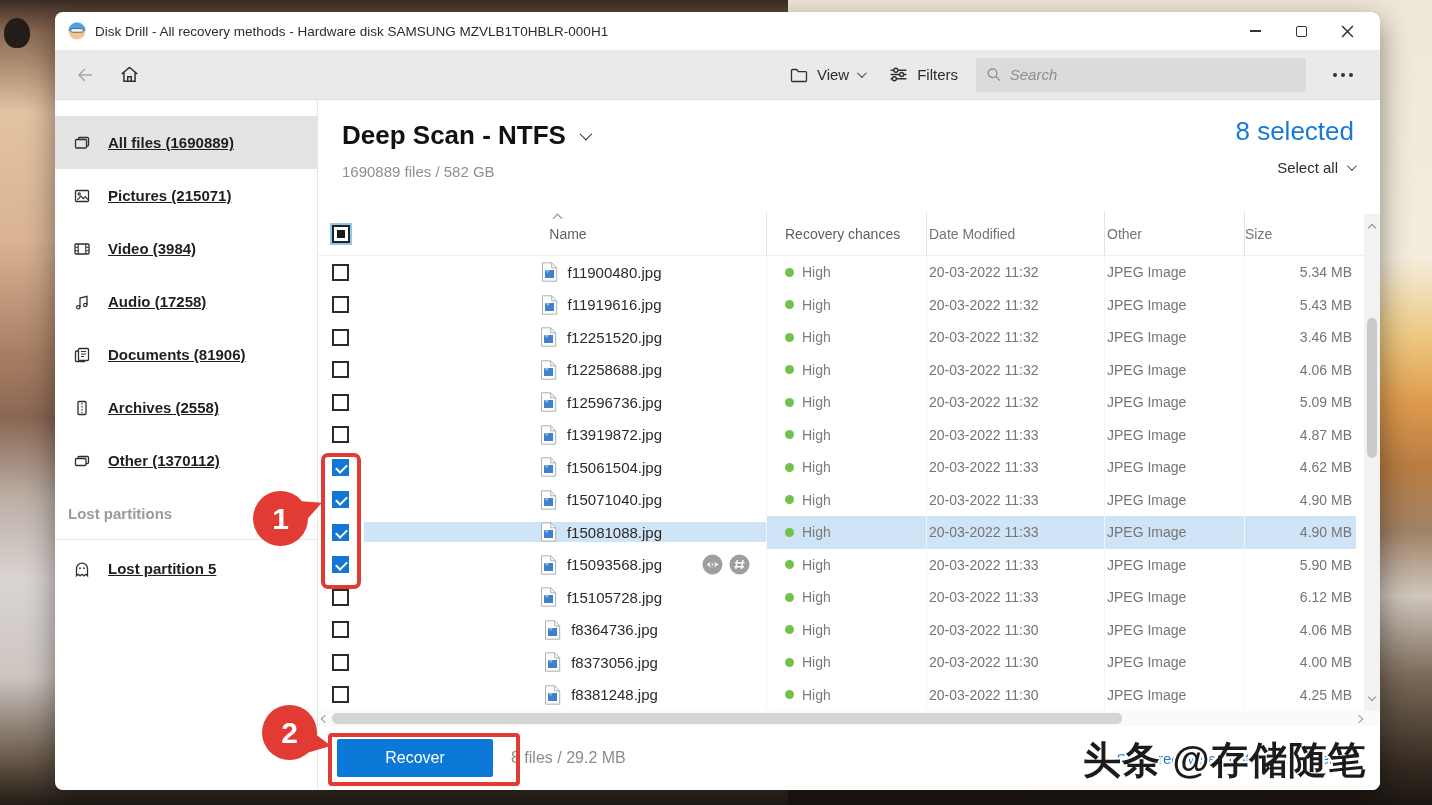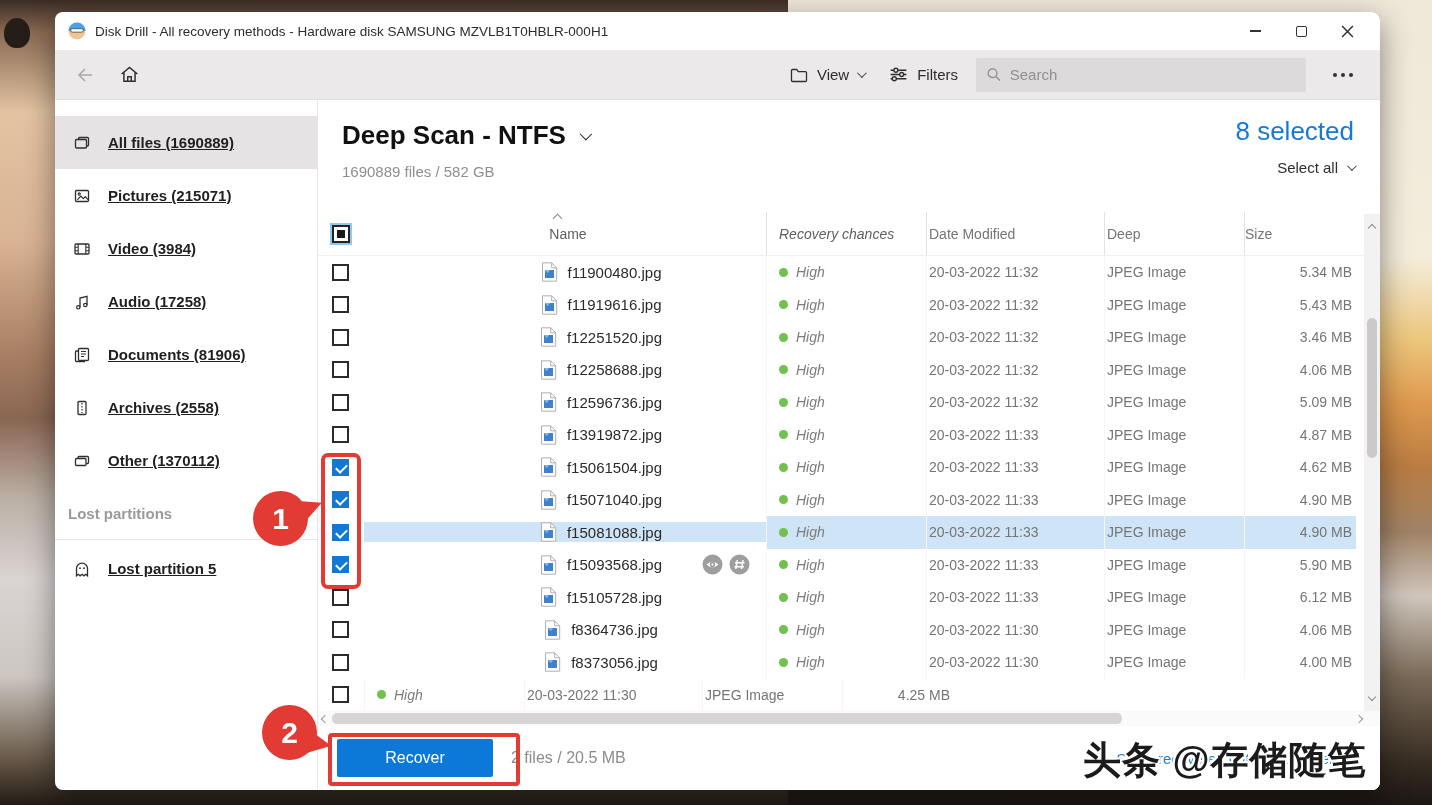--- a/index.html
+++ b/index.html
@@ -25,21 +25,21 @@
   .win-controls { margin-left:auto; display:flex; }
   .win-btn { width:46px; height:34px; display:flex; align-items:center; justify-content:center; }
   .min-glyph { width:11px; height:2px; background:#333; }
   .max-glyph { width:11px; height:11px; border:1.4px solid #333; border-radius:2px; }
 
   .toolbar { height:50px; background:#ebe9e9; display:flex; align-items:center; padding:0 14px 0 8px; border-bottom:1px solid #e0dede; }
   .tool-btn { display:flex; align-items:center; gap:8px; padding:0 12px; height:36px; color:#2d2d2d; font-size:15px; }
   .chev { width:7px; height:7px; border-right:1.6px solid #444; border-bottom:1.6px solid #444; transform:rotate(45deg) translateY(-2px); display:inline-block; }
   .toolbar-right { margin-left:auto; display:flex; align-items:center; }
   .search-box { width:330px; height:34px; background:#dcdada; border-radius:2px; display:flex; align-items:center; padding:0 10px; margin:0 14px 0 6px; }
-  .search-box input { border:none; outline:none; background:transparent; font-size:15px; color:#444; width:100%; margin-left:8px; font-family:inherit; }
+  .search-box input { border:none; outline:none; background:transparent; font-size:15px; color:#444; width:100%; margin-left:8px; font-family:inherit;font-style:italic; }
   .search-box input::placeholder { color:#8f8f8f; }
 
   .content { display:flex; height:690px; }
 
   
   .sidebar { width:263px; background:#fff; border-right:1px solid #e7e7e7; padding-top:16px; flex:none; }
   .side-item { height:53px; display:flex; align-items:center; padding-left:17px; gap:16px; cursor:default; }
   .side-item .lbl { font-size:15px; font-weight:bold; color:#1f1f1f;text-decoration:underline; }
   .side-item.selected { background:#e5e3e3; }
   .side-section { height:52px; display:flex; align-items:center; padding-left:13px; }
@@ -55,21 +55,21 @@
   .scan-sub { margin-top:12px; font-size:15px; color:#8f8f8f; }
   .sel-block { position:absolute; right:26px; top:16px; text-align:right; }
   .sel-count { font-size:26px; color:#1579d7; }
   .sel-all { margin-top:12px; font-size:15px; color:#2d2d2d; display:flex; justify-content:flex-end; align-items:center; gap:9px; }
 
   .theader { height:44px; display:flex; align-items:center; font-size:14px; color:#5f5f5f; position:relative; border-bottom:1px solid #f0f0f0; }
   .cell { flex:none; }
   .c-check { width:46px; padding-left:14px; display:flex; align-items:center; }
   .c-name { width:402px; position:relative; display:flex; align-items:center;justify-content:center; }
   .theader .c-name { padding-left:6px; align-self:stretch; }
-  .c-rec { width:160px; padding-left:12px; display:flex; align-items:center; gap:8px;font-style:italic; }
+  .c-rec { width:160px; padding-left:18px; display:flex; align-items:center; gap:8px; }
   .c-date { width:178px; padding-left:2px; }
   .c-type { width:140px; padding-left:2px; }
   .c-size { width:112px; text-align:right; padding-right:4px; }
   .theader .c-rec,.theader .c-date,.theader .c-type,.theader .c-size { border-left:1px solid #e3e3e3; align-self:stretch; display:flex; align-items:center; }
   .sort-caret { position:absolute; left:190px; top:3px; width:7px; height:7px; border-left:1.4px solid #8a8a8a; border-top:1.4px solid #8a8a8a; transform:rotate(45deg); }
 
   .hcheck { width:18px; height:18px; border:2px solid #222; background:#fff; box-shadow:0 0 0 2px #8ec7f0; display:flex; align-items:center; justify-content:center; }
   .hcheck::after { content:""; width:8px; height:8px; background:#1a1a1a; }
 
   .tbody { height:455px; overflow:hidden; }
@@ -294,21 +294,21 @@
           <span>Name</span>
           <span class="sort-caret"></span>
         </div>
         <div class="cell c-rec">
             <span>Recovery chances</span>
           </div>
         <div class="cell c-date">
             <span>Date Modified</span>
           </div>
         <div class="cell c-type">
-            <span>Deep</span>
+            <span>Other</span>
           </div>
         <div class="cell c-size">
             <span>Size</span>
           </div>
       </div>
 
       <div class="tbody">
           <div class="trow">
     <div class="cell c-check">
               <span class="checkbox"></span>
@@ -603,41 +603,51 @@
       <span class="rec-label">High</span>
     </div>
     <div class="cell c-date">20-03-2022 11:30</div>
     <div class="cell c-type">JPEG Image</div>
     <div class="cell c-size">4.00 MB</div>
   </div>
           <div class="trow">
     <div class="cell c-check">
               <span class="checkbox"></span>
             </div>
+    <div class="cell c-name">
+      <svg width="17" height="20" viewBox="0 0 17 20">
+        <path d="M1.5 .8 h9.2 l5 5 v13.4 H1.5 z" fill="#fdfdfd" stroke="#b0b0b0"></path>
+        <path d="M10.7 .8 v5 h5" fill="none" stroke="#b0b0b0"></path>
+        <path d="M4 8 h9 v8 H4 z" fill="#3f80cf"></path>
+        <path d="M4 8 h5 l-2.2 3.2 z" fill="#85b6e8"></path>
+      </svg>
+      <span class="fname">f8381248.jpg</span>
+      <span class="badges"></span>
+    </div>
     <div class="cell c-rec">
       <span class="dot"></span>
       <span class="rec-label">High</span>
     </div>
     <div class="cell c-date">20-03-2022 11:30</div>
     <div class="cell c-type">JPEG Image</div>
     <div class="cell c-size">4.25 MB</div>
   </div>
         </div>
 
       <div class="hscroll">
         <span class="hs-glyph hs-left"></span>
         <div class="hs-track">
             <div class="hs-thumb"></div>
           </div>
         <span class="hs-glyph hs-right"></span>
       </div>
 
       <div class="bottombar">
         <button class="recover-btn">Recover</button>
-        <span class="files-summary">2 files / 20.5 MB</span>
+        <span class="files-summary">8 files / 29.2 MB</span>
         <div class="show-link">
           <svg width="19" height="19" viewBox="0 0 20 20">
               <path d="M8.5 5.5 H5.5 a1 1 0 0 0 -1 1 v8 a1 1 0 0 0 1 1 h8 a1 1 0 0 0 1 -1 v-3" stroke="#1a80d8" stroke-width="1.5" fill="none"></path>
               <path d="M10.5 4.5 h5 v5 M15.2 4.8 L9.5 10.5" stroke="#1a80d8" stroke-width="1.5" fill="none"></path>
             </svg>
           <span>Show recovered data in Explorer</span>
         </div>
       </div>
 
       <div class="vscroll">

